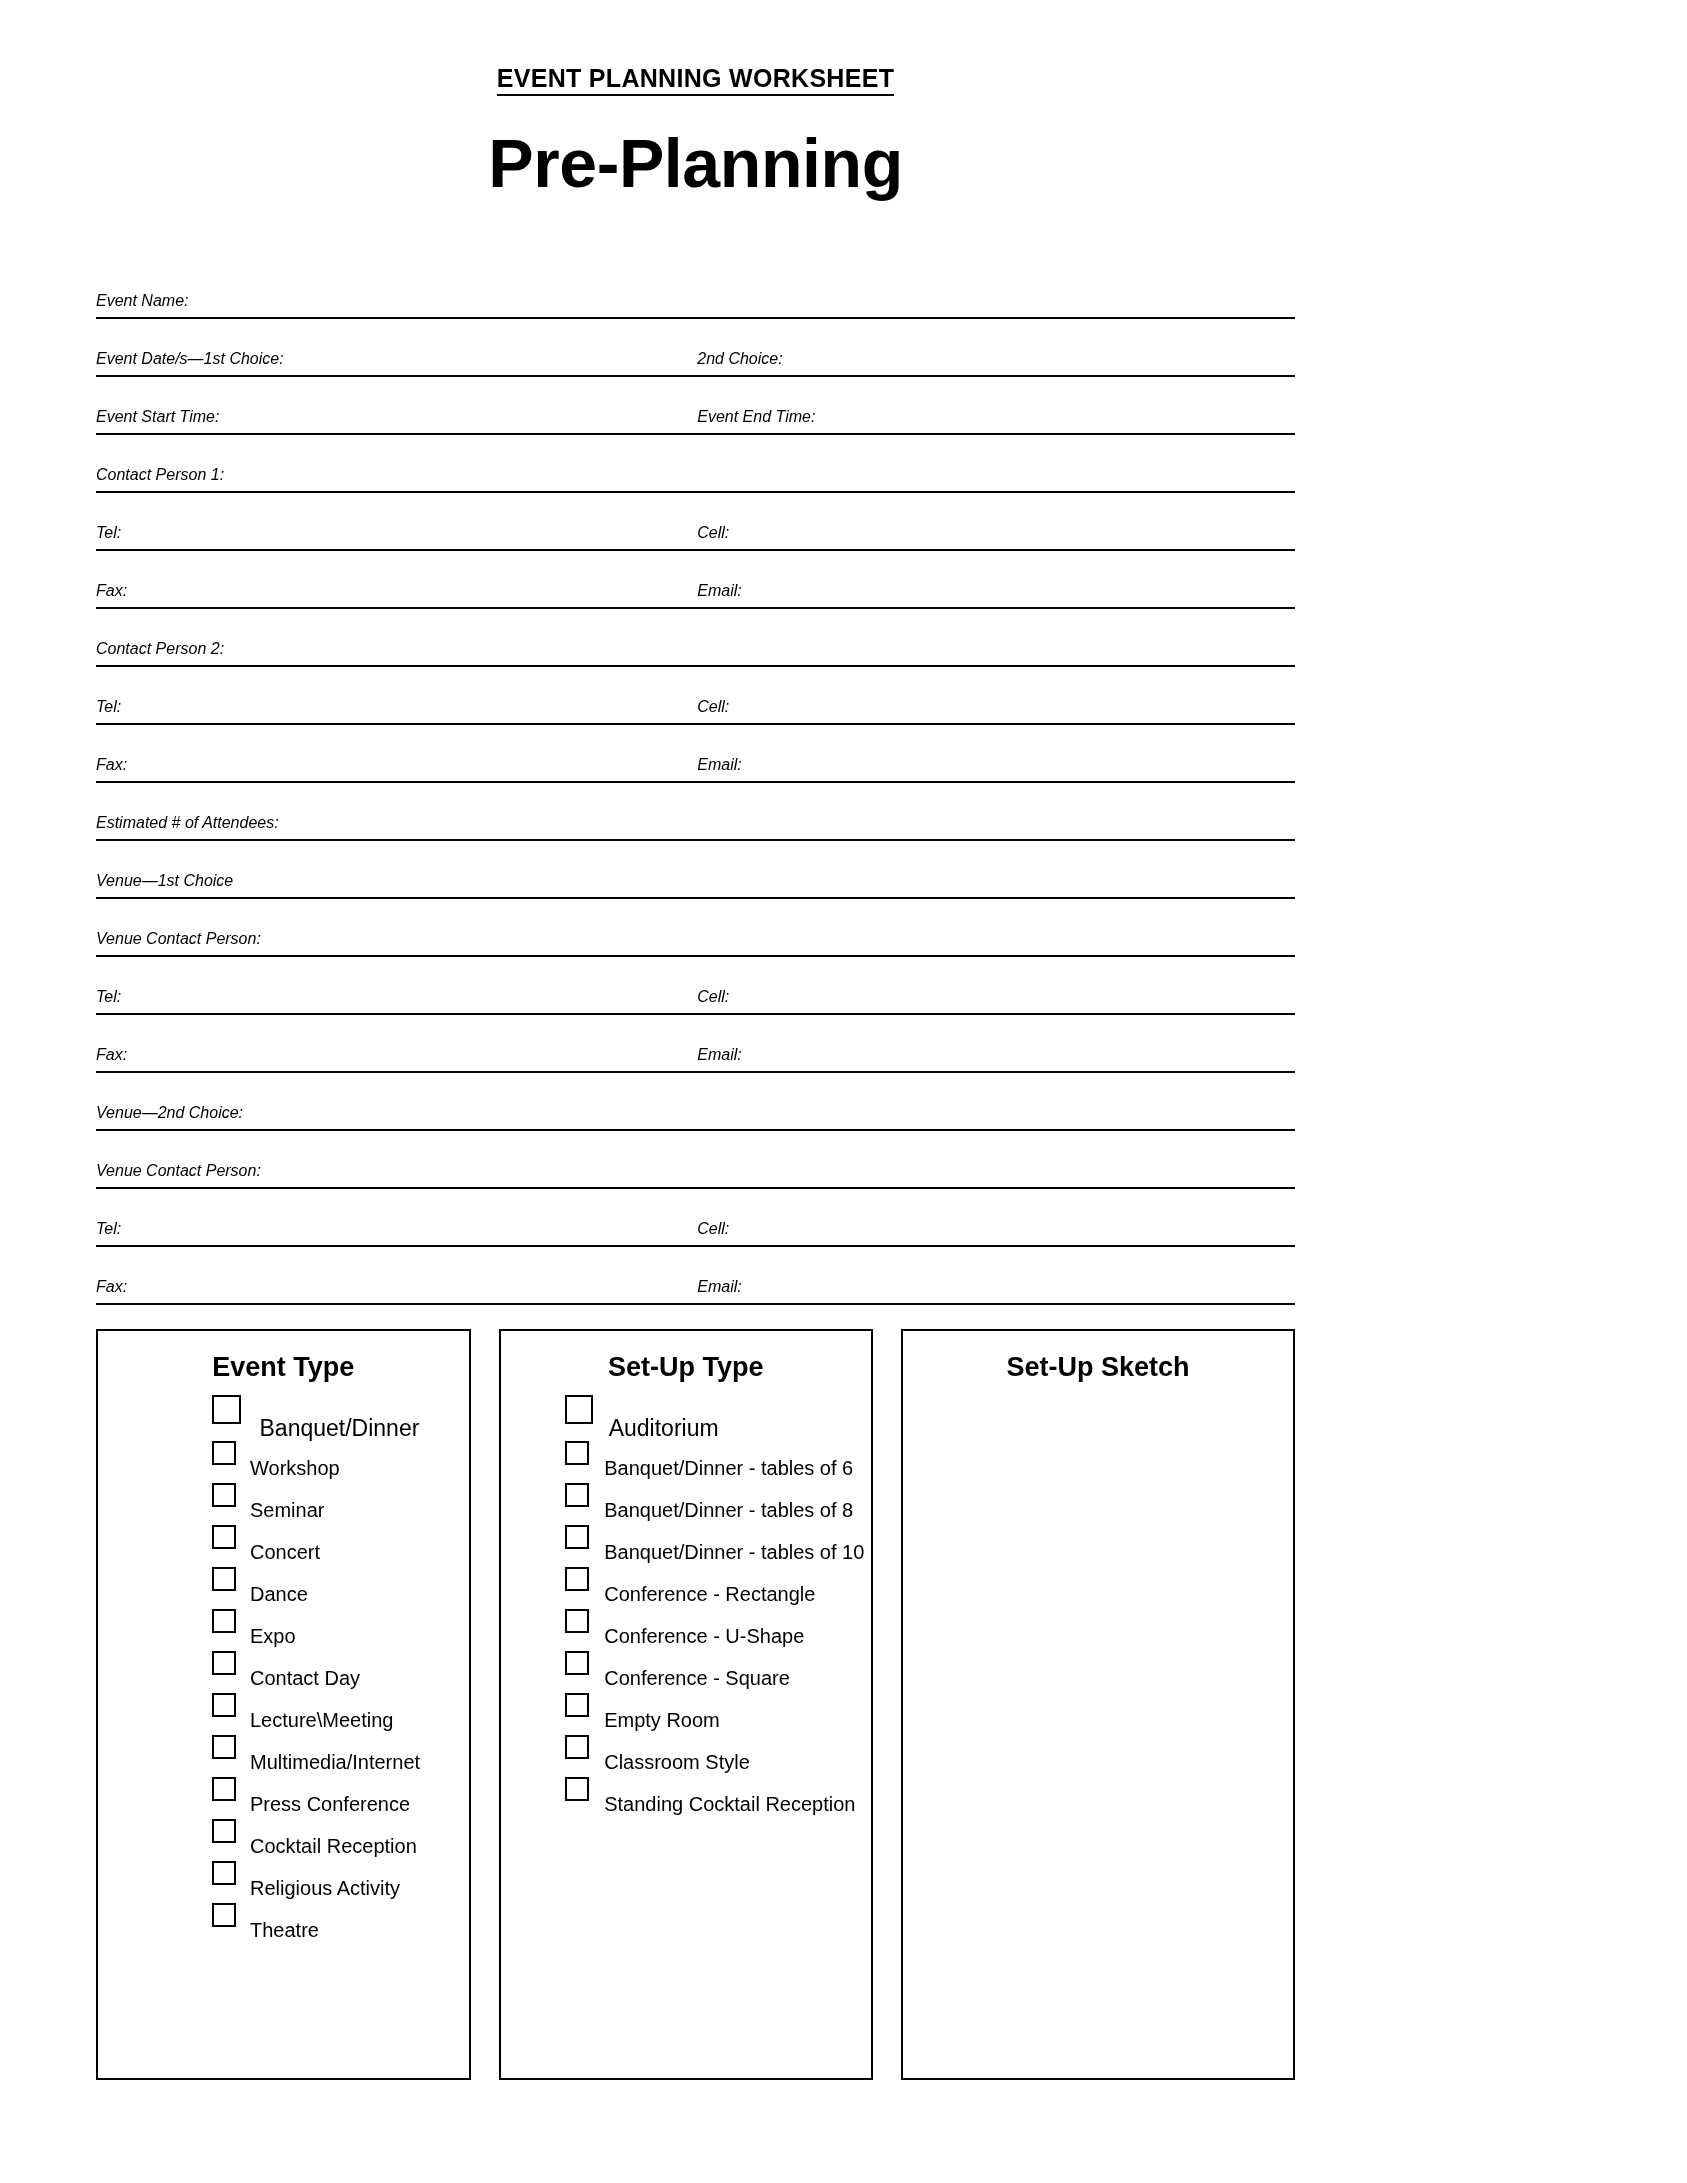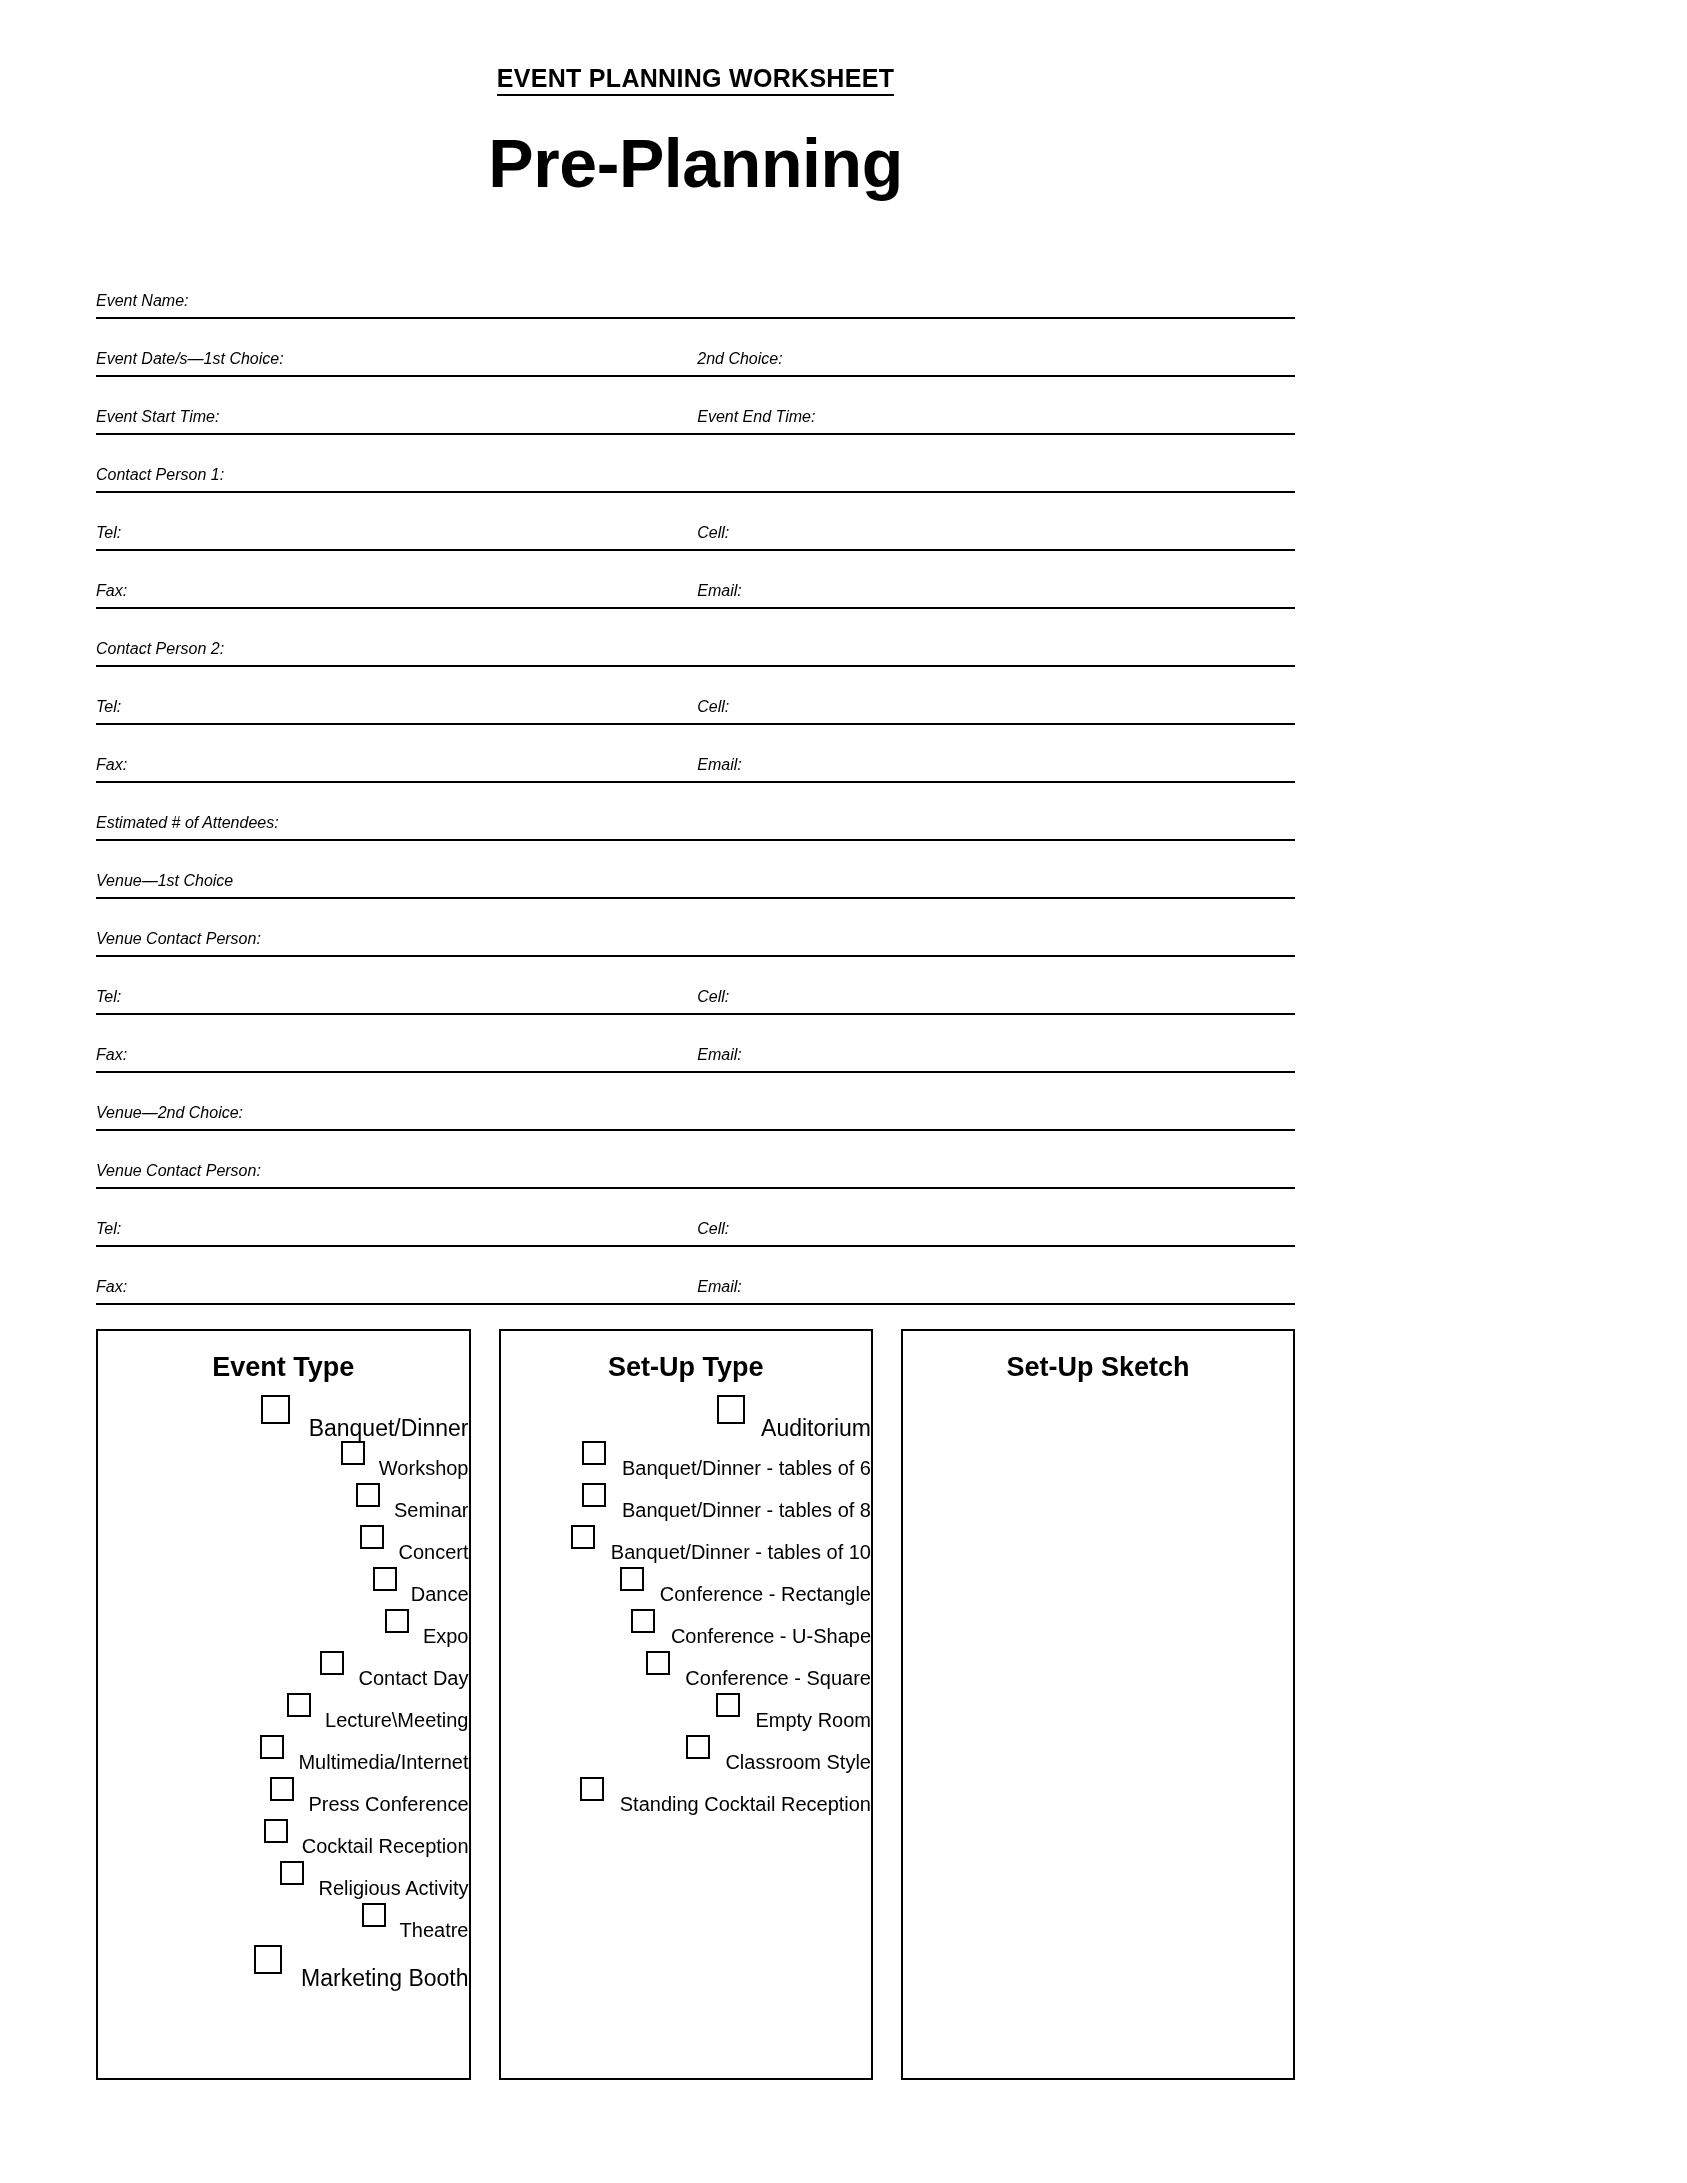--- a/index.html
+++ b/index.html
@@ -87,21 +87,20 @@
     margin-top: 21px;
   }
   .cb-list {
     margin-top: 10.5px;
   }
   .cb-row {
     display: flex;
     align-items: flex-start;
     padding-left: 114px;
     min-height: 42px;
-    justify-content: flex-end;
   }
   .cb-row.first {
     padding-left: 114px;
   }
   .cb {
     width: 20px;
     height: 20px;
     border: 2.6px solid #000;
     background: #fff;
     flex: 0 0 auto;
@@ -255,24 +254,20 @@
           <span class="cb-label">Cocktail Reception</span>
         </div>
         <div class="cb-row">
           <span class="cb"></span>
           <span class="cb-label">Religious Activity</span>
         </div>
         <div class="cb-row">
           <span class="cb"></span>
           <span class="cb-label">Theatre</span>
         </div>
-        <div class="cb-row">
-          <span class="cb big"></span>
-          <span class="cb-label big">Marketing Booth</span>
-        </div>
       </div>
     </div>
 
     <div class="box setup-type">
       <div class="box-title">Set-Up Type</div>
       <div class="cb-list">
         <div class="cb-row first">
           <span class="cb big"></span>
           <span class="cb-label big">Auditorium</span>
         </div>

